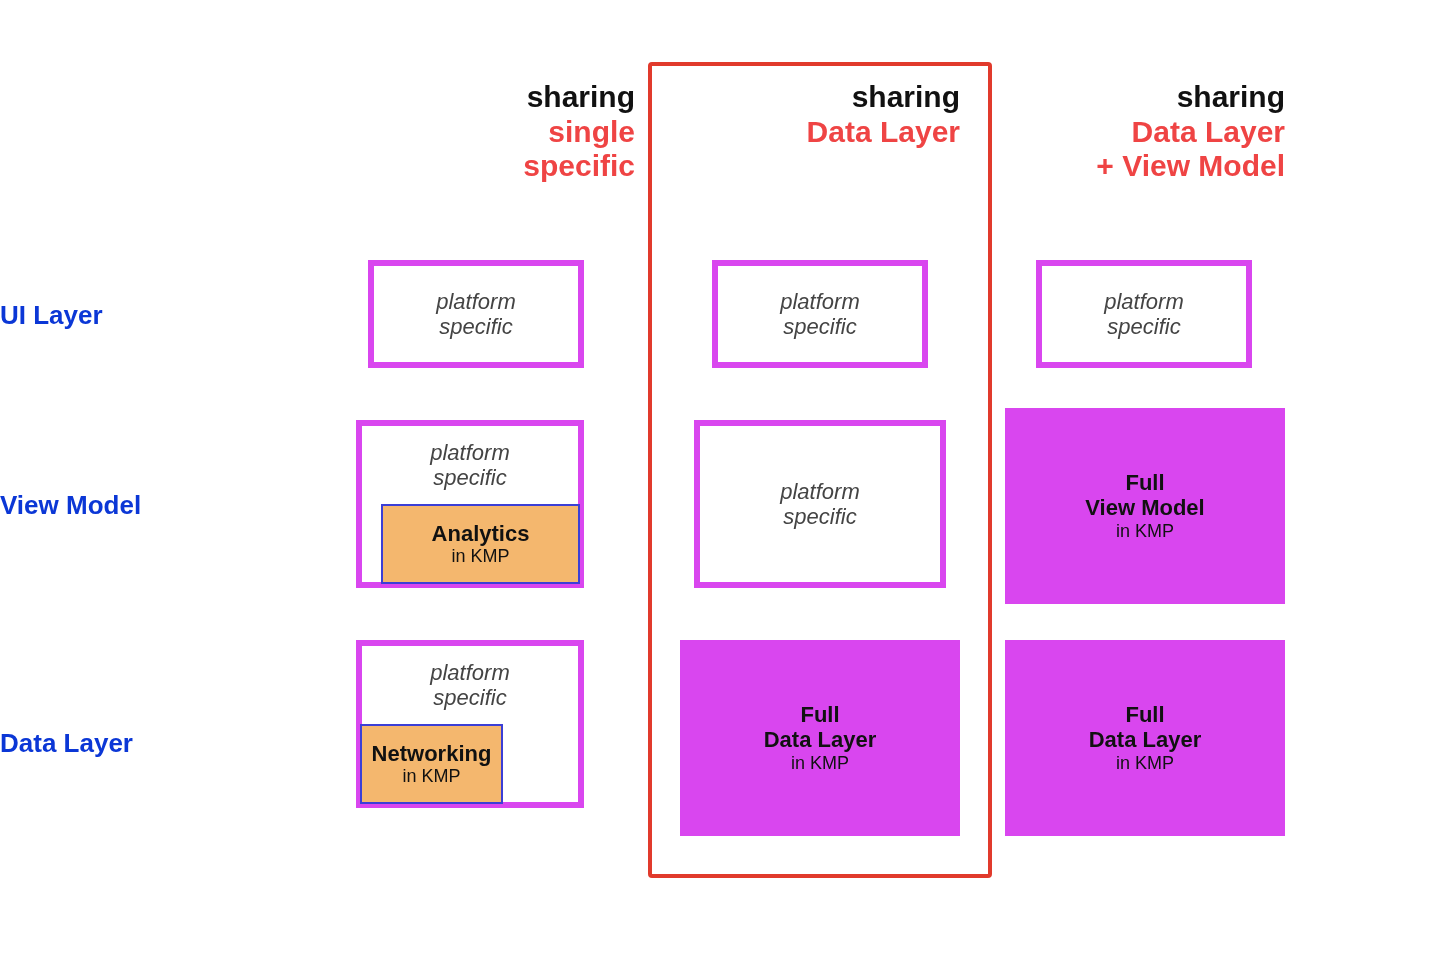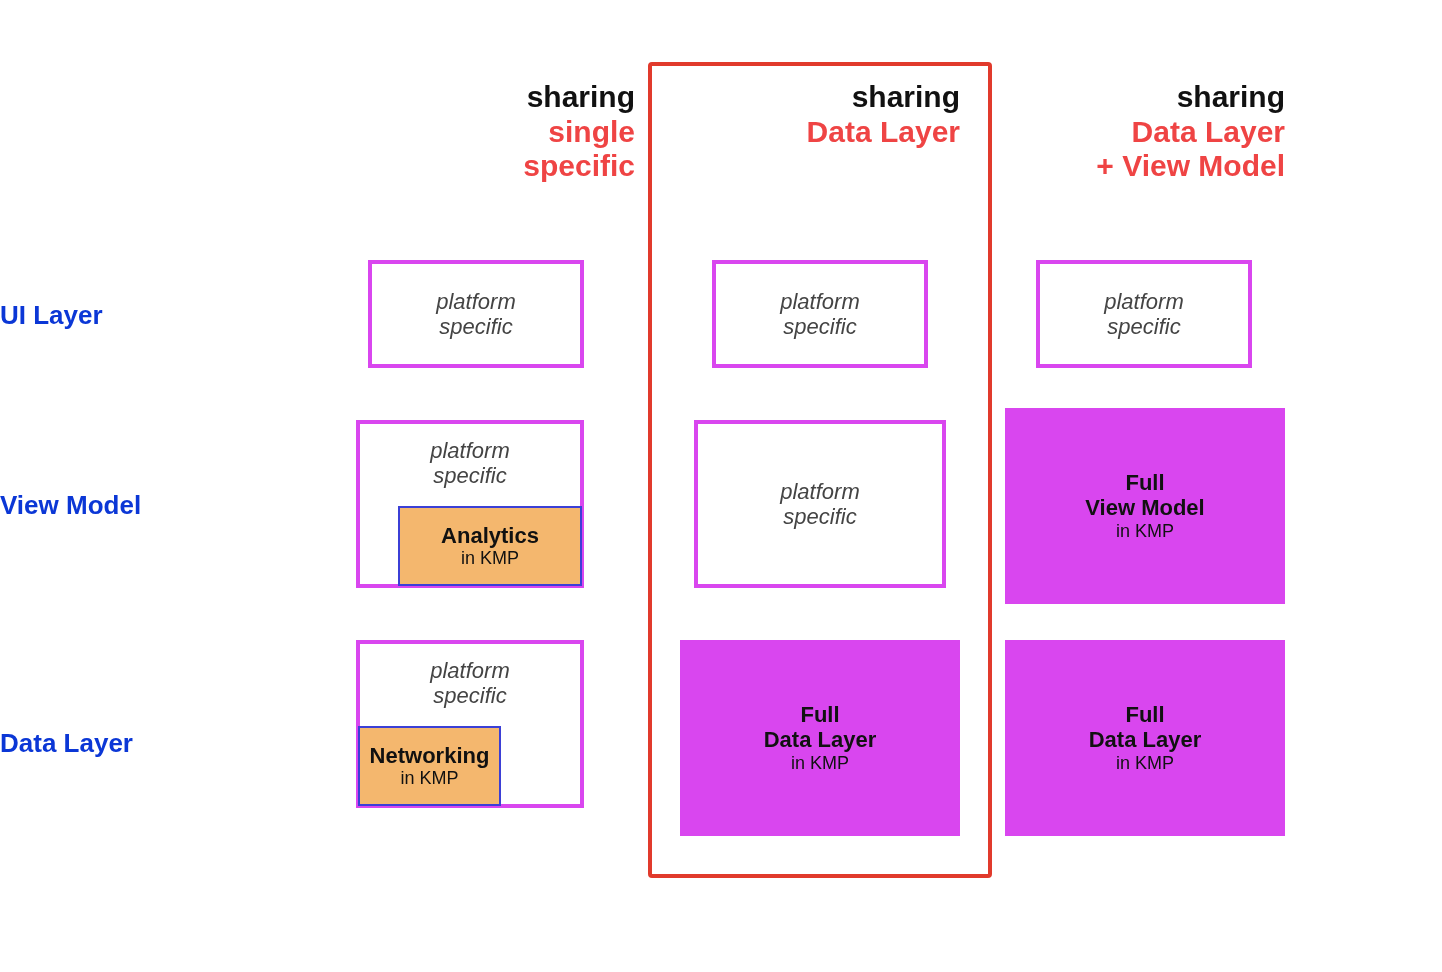--- a/index.html
+++ b/index.html
@@ -40,21 +40,21 @@
     position: absolute;
     left: 0;
     width: 320px;
     font-weight: 700;
     font-size: 26px;
     color: #0b37d6;
     padding-right: 40px;
   }
   .box {
     position: absolute;
-    border: 4px solid #d946ef;
+    border: 6px solid #d946ef;
     background: #ffffff;
     text-align: center;
   }
   .box.orange-fill {
     background: #d946ef;
     text-decoration: underline;
   }
   .ps {
     font-style: italic;
     font-size: 22px;
@@ -133,21 +133,21 @@
       <div class="ps">platform</div>
       <div class="ps">specific</div>
     </div>
   </div>
 
   <div class="box" style="left: 356px; top: 420px; width: 228px; height: 168px;">
     <div class="top-content">
       <div class="ps">platform</div>
       <div class="ps">specific</div>
     </div>
-    <div class="inner-orange" style="right:-2px; bottom:-2px; width:184px; height:80px;">
+    <div class="inner-orange" style="right:-2px; bottom:-2px; width:199px; height:80px;">
       <div class="centered">
         <div class="kmp-bold">Analytics</div>
         <div class="kmp-sub">in KMP</div>
       </div>
     </div>
   </div>
 
   <div class="box" style="left: 356px; top: 640px; width: 228px; height: 168px;">
     <div class="top-content">
       <div class="ps">platform</div>

